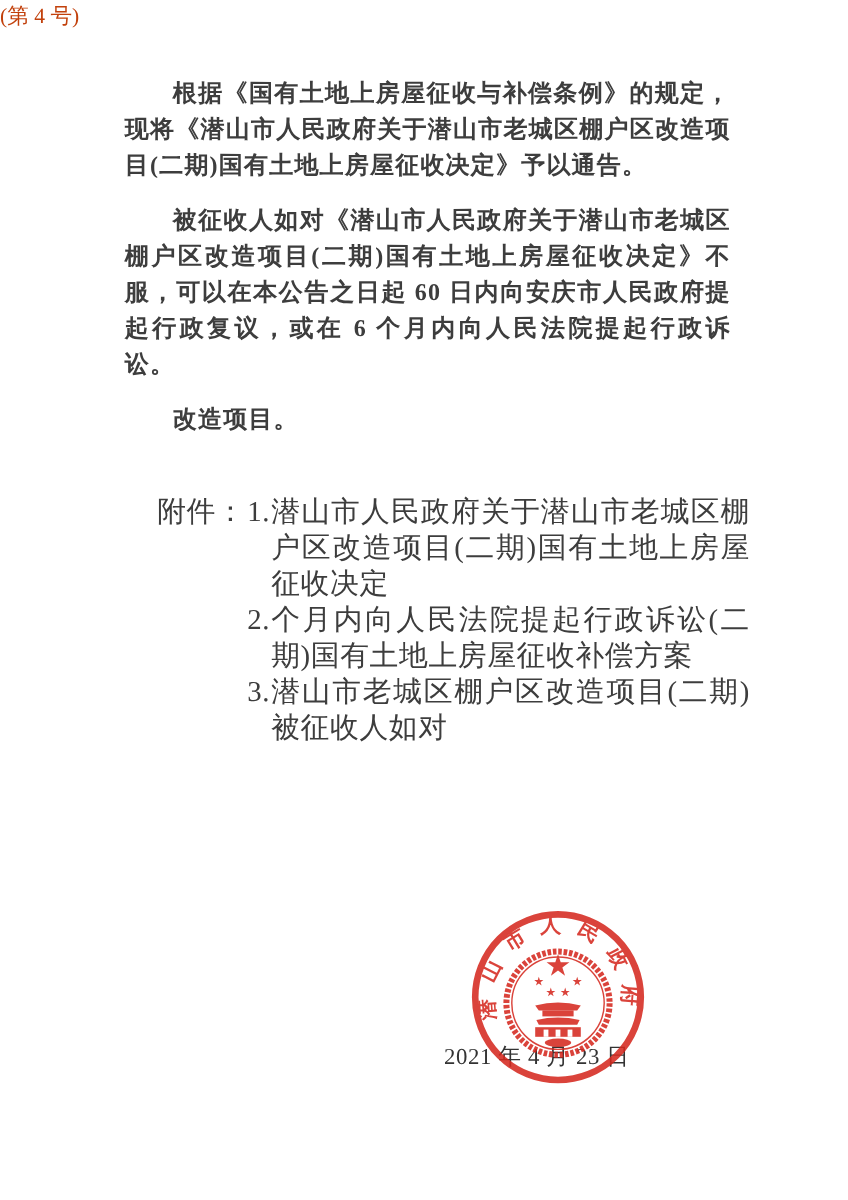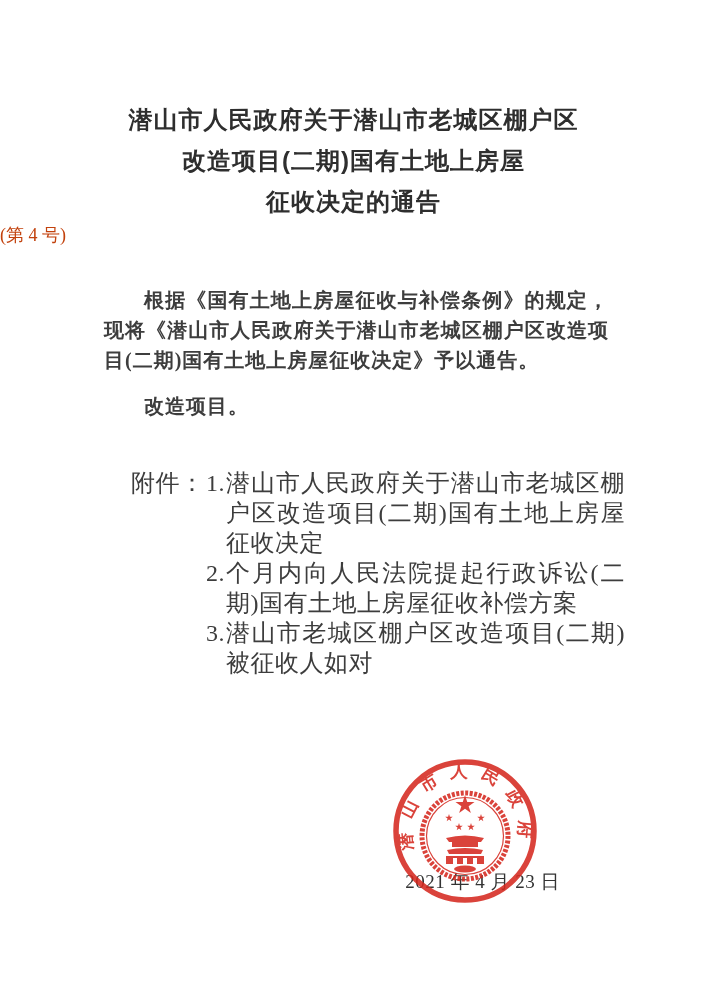--- a/index.html
+++ b/index.html
@@ -53,21 +53,21 @@
   .att-label { flex: none; width: 52px; white-space: nowrap; }
   .att-items { flex: 1; }
   .att-item { display: flex; }
   .att-num { flex: none; width: 20px; }
   .att-text { flex: 1; text-align: justify; word-break: break-all; }
   .sign-date {
     position: absolute;
     left: 370px;
     top: 869px;
     width: 190px;
-    text-align: right;
+    text-align: left;
     font-size: 19px;
     line-height: 26px;
     letter-spacing: 0.5px;
     color: #333333;
     z-index: 1;
   }
   .seal {
     position: absolute;
     left: 385px;
     top: 751px;
@@ -83,30 +83,26 @@
     font-weight: 700;
     font-size: 17.5px;
     letter-spacing: 12px;
   }
 </style>
 </head>
 <body>
 
 <div class="page">
 
-  <h1 class="title">
-    <div>潜山市人民政府关于潜山市老城区棚户区</div>
-    <div>改造项目(二期)国有土地上房屋</div>
-    <div>征收决定的通告</div>
-  </h1>
 
   <div class="doc-number">(第 4 号)</div>
 
   <div class="doc-body">
     <p>根据《国有土地上房屋征收与补偿条例》的规定，现将《潜山市人民政府关于潜山市老城区棚户区改造项目(二期)国有土地上房屋征收决定》予以通告。</p>
+    <p>被征收人如对《潜山市人民政府关于潜山市老城区棚户区改造项目(二期)国有土地上房屋征收决定》不服，可以在本公告之日起 60 日内向安庆市人民政府提起行政复议，或在 6 个月内向人民法院提起行政诉讼。</p>
     <p>改造项目。</p>
   </div>
 
   <div class="attachments">
     <div class="att-label">附件：</div>
     <div class="att-items">
       <div class="att-item">
         <span class="att-num">1.</span>
         <span class="att-text">潜山市人民政府关于潜山市老城区棚户区改造项目(二期)国有土地上房屋征收决定</span>
       </div>

